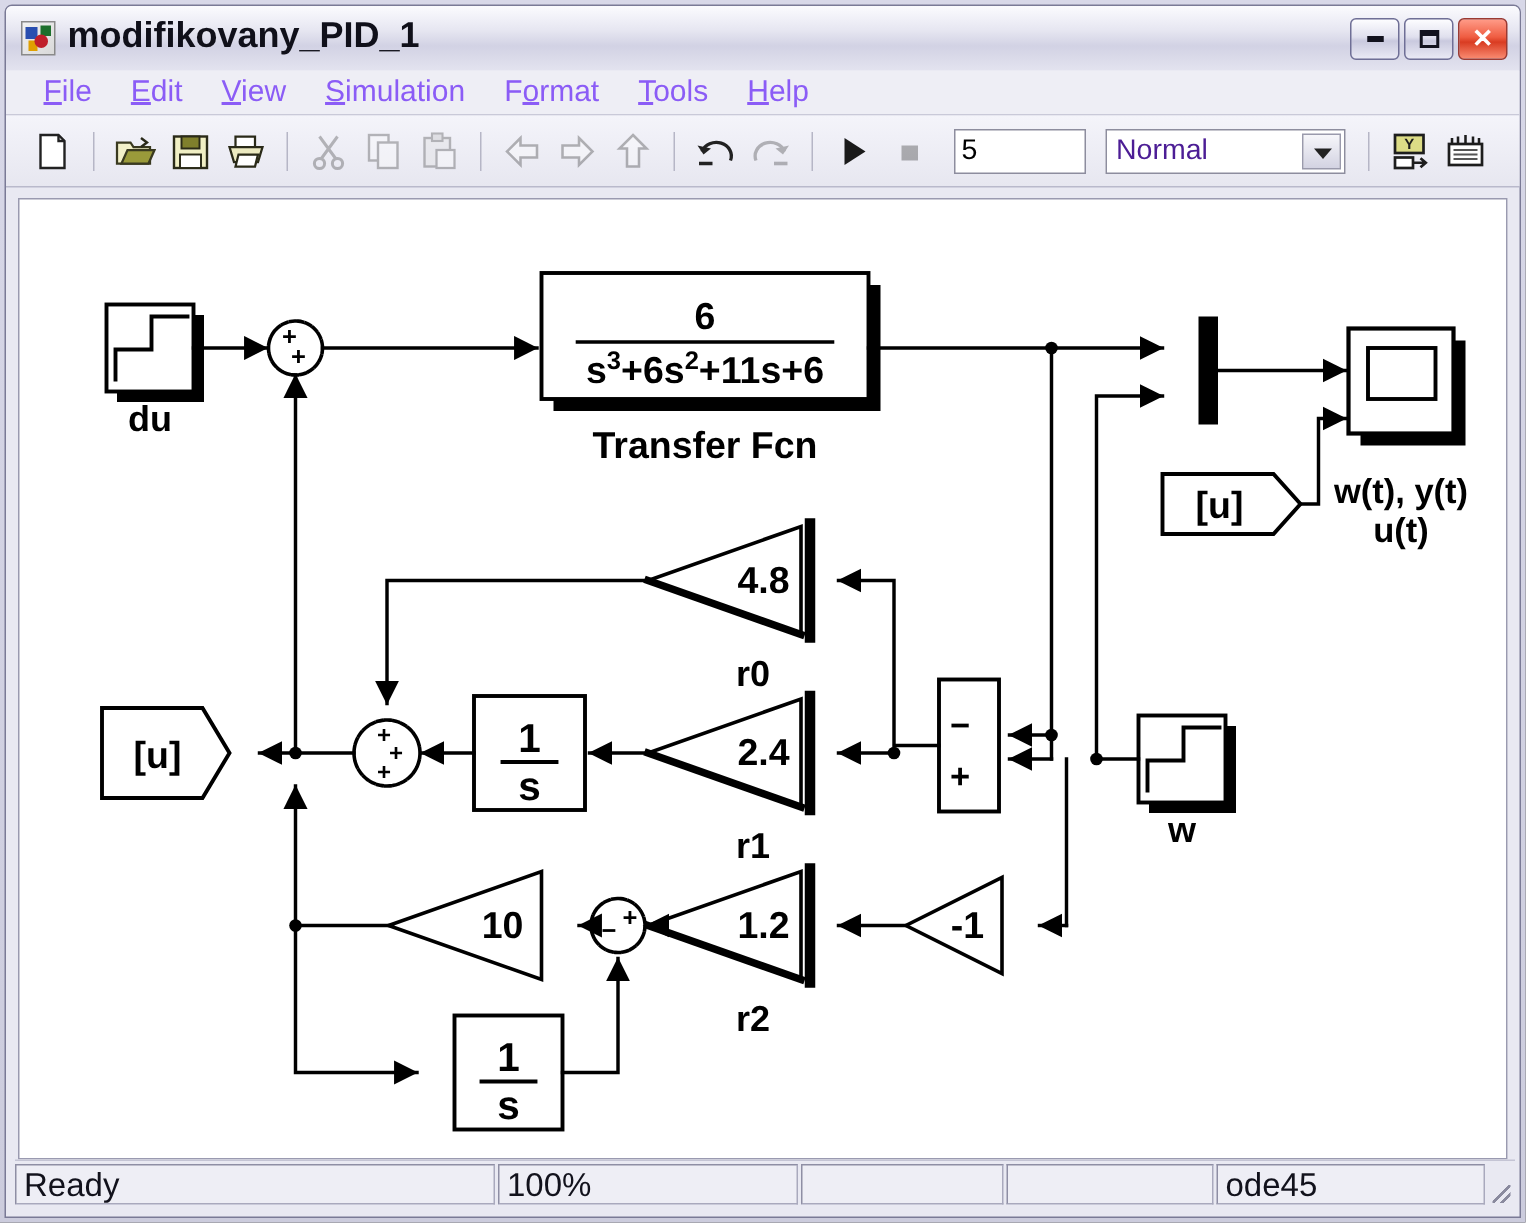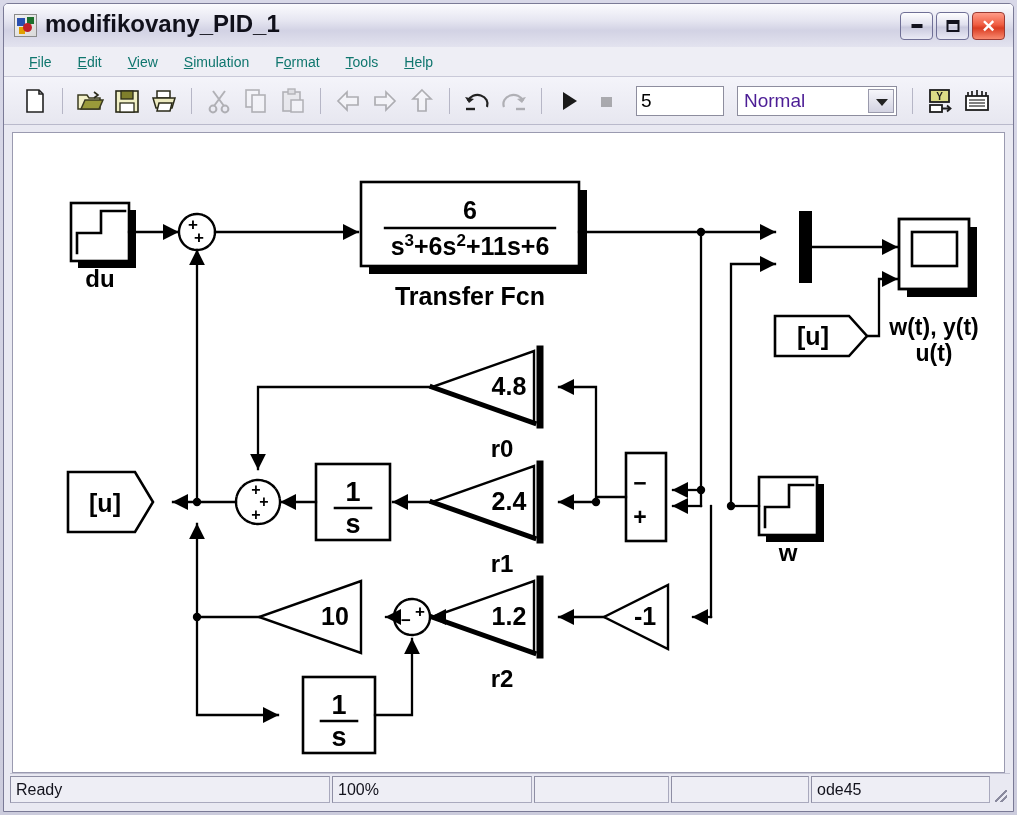--- a/index.html
+++ b/index.html
@@ -56,21 +56,21 @@
   .min-glyph{width:11px;height:4px;background:#12121e;border:0;}
   .max-glyph{width:13px;height:12px;border:2px solid #12121e;border-top-width:4px;box-sizing:border-box;}
 
   
   .menubar{
     position:absolute;left:0;top:43px;width:100%;height:30px;
     background:#eeeef5;border-bottom:1px solid #c9c9d8;
     display:flex;align-items:center;padding-left:12px;box-sizing:border-box;
   }
   .menu-item{
-    font-size:14px;color:#0f766e;padding:2px 13px;white-space:nowrap;cursor:default;
+    font-size:20px;color:#8b5cf6;padding:2px 13px;white-space:nowrap;cursor:default;
   }
   .menu-item u{text-decoration:underline;}
 
   
   .toolbar{
     position:absolute;left:0;top:73px;width:100%;height:48px;
     background:linear-gradient(180deg,#f4f4fa 0%,#e7e7f0 100%);
     border-bottom:1px solid #b9b9cb;
     display:flex;align-items:center;padding-left:14px;box-sizing:border-box;gap:3px;
   }
@@ -108,21 +108,21 @@
 
   
   .statusbar{
     position:absolute;left:6px;bottom:6px;width:1000px;height:32px;
     background:#e9e9f2;display:flex;align-items:stretch;
     border-top:1px solid #c4c4d4;box-sizing:border-box;
   }
   .sfield{
     border:1px solid #a9a9bd;border-top-color:#8e8ea4;border-left-color:#8e8ea4;
     margin:2px 2px 2px 0;background:#eeeef5;
-    font-size:16px;color:#12121c;padding:2px 5px;box-sizing:border-box;
+    font-size:22px;color:#12121c;padding:2px 5px;box-sizing:border-box;
     display:flex;align-items:center;white-space:nowrap;overflow:hidden;
   }
   .s0{width:320px;}
   .s1{width:200px;}
   .s2{width:135px;}
   .s3{width:138px;}
   .s4{flex:1;}
   .grip{width:18px;position:relative;}
   .grip:before{
     content:"";position:absolute;right:3px;bottom:3px;width:12px;height:12px;

